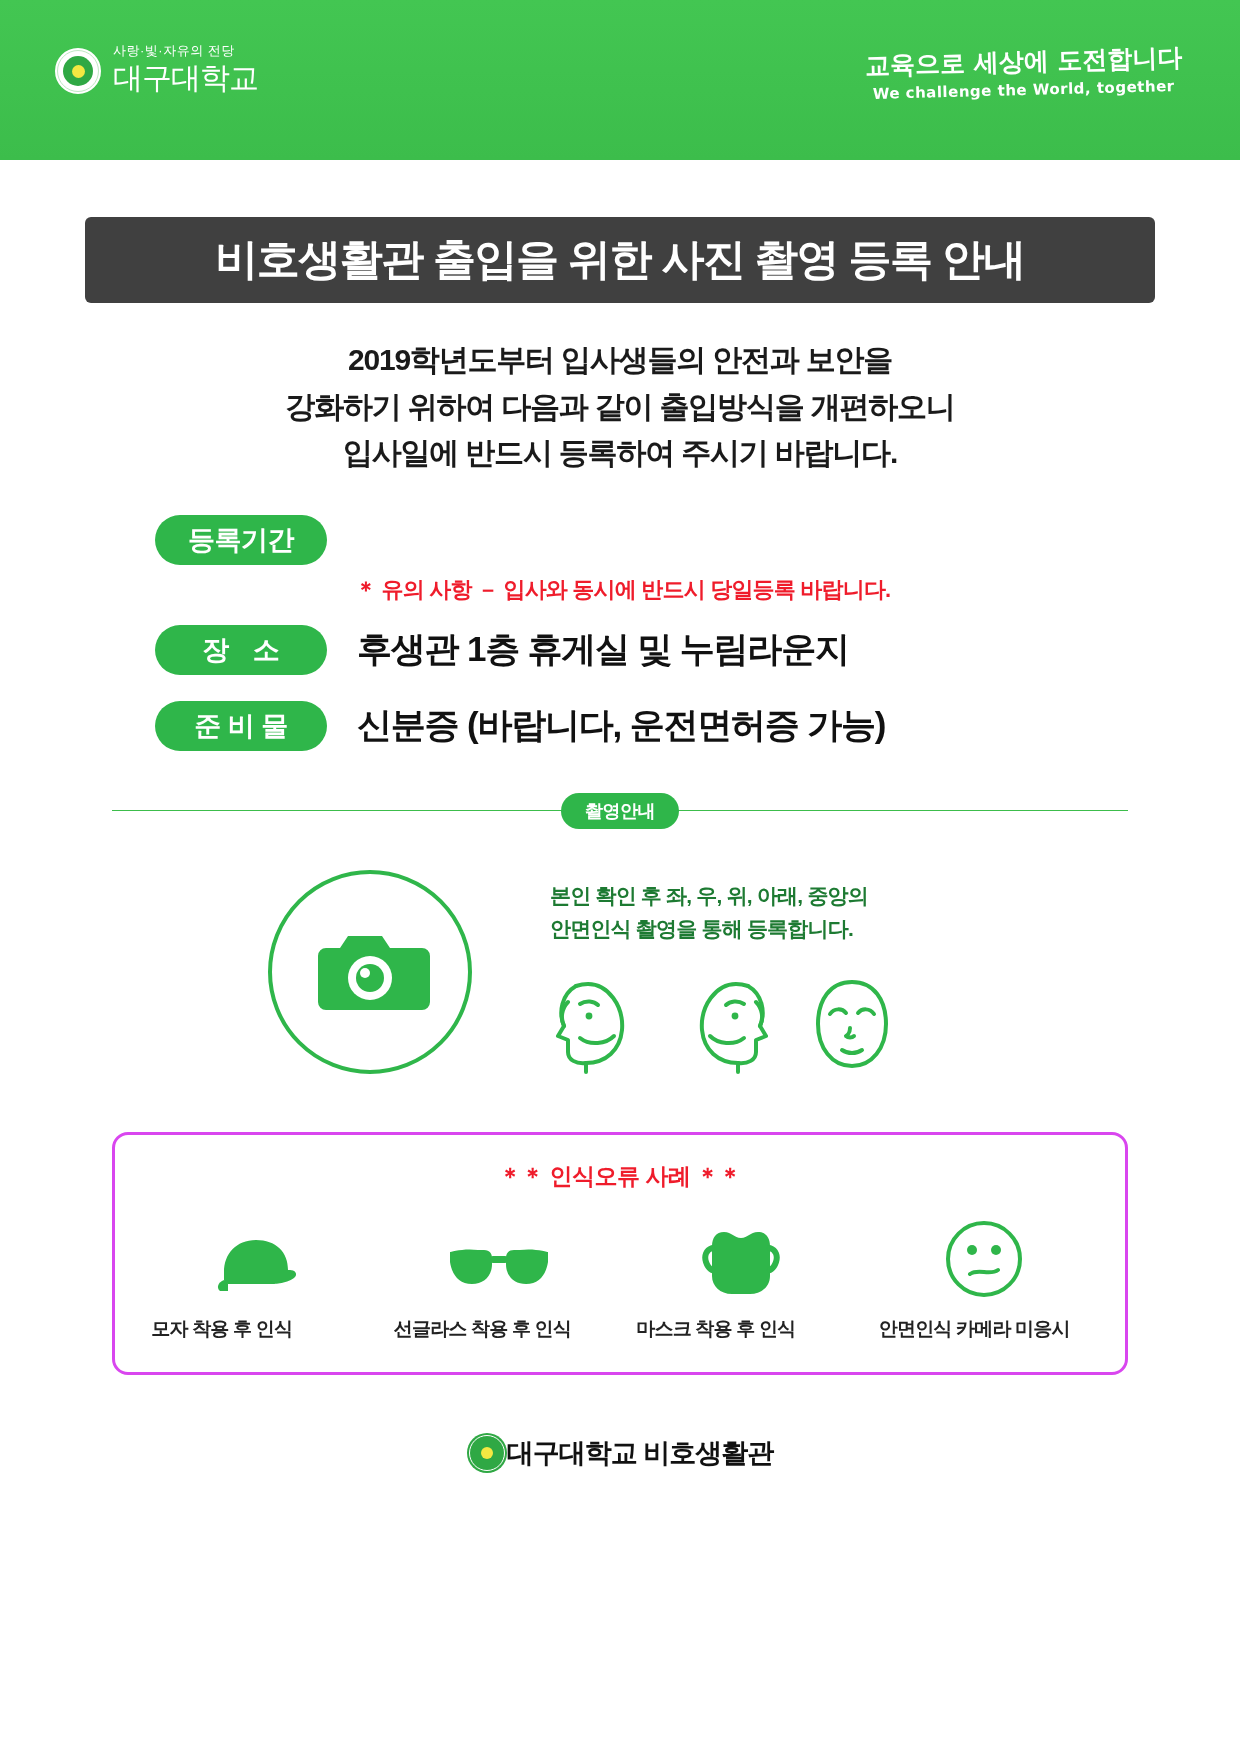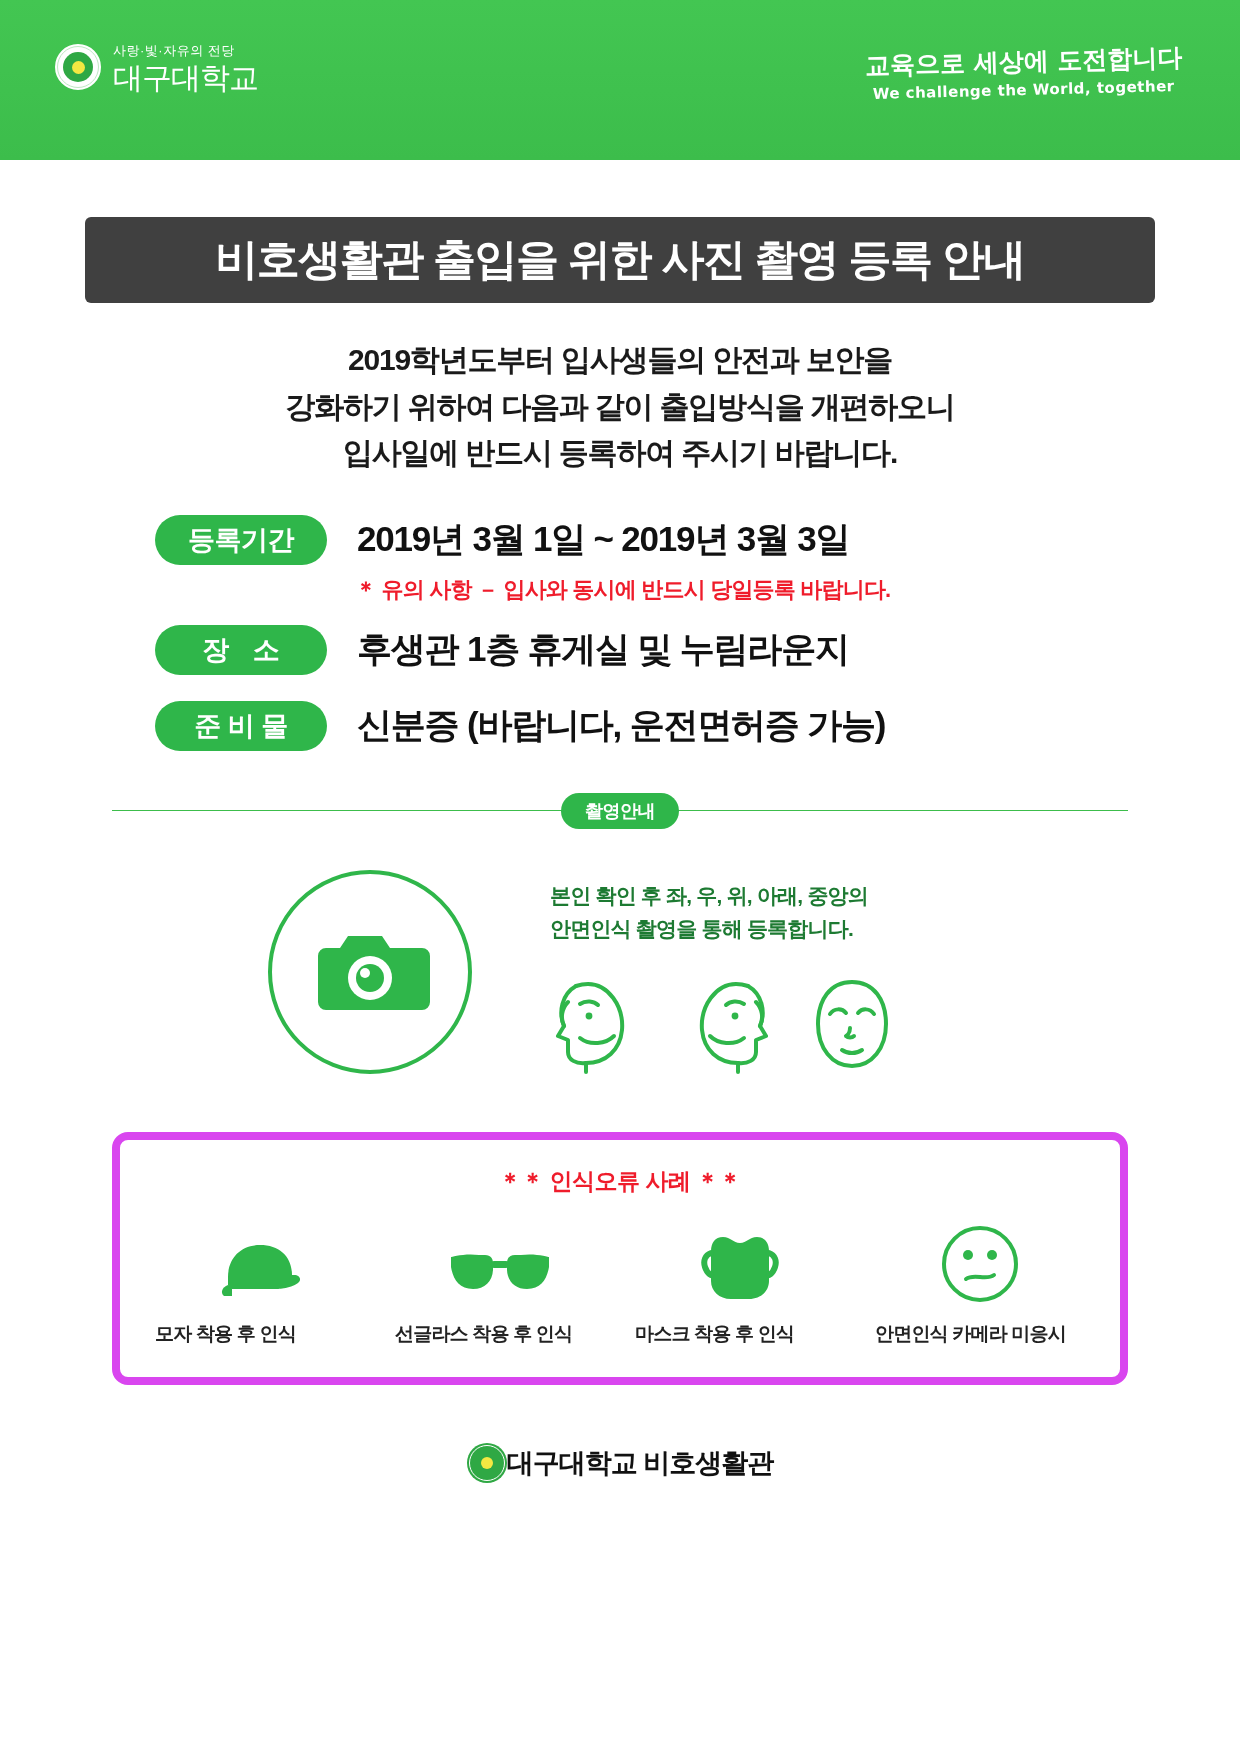--- a/index.html
+++ b/index.html
@@ -20,21 +20,21 @@
     height: 160px;
     background: #3fc44f;
     background: linear-gradient(180deg, #43c652 0%, #3cbd4b 100%);
     position: relative;
   }
   .header-logo {
     position: absolute;
     left: 55px;
     top: 44px;
     display: flex;
-    align-items: flex-start;
+    align-items: flex-end;
     gap: 12px;
   }
   .logo-mark {
     width: 46px;
     height: 46px;
     border-radius: 50%;
     background: #ffffff;
     position: relative;
     display: flex;
     align-items: center;
@@ -234,21 +234,21 @@
   .faces {
     display: flex;
     gap: 32px;
     margin-top: 22px;
     align-items: flex-end;
   }
 
   
   .error-box {
     margin: 52px 112px 0 112px;
-    border: 8px solid #d946ef;
+    border: 3px solid #d946ef;
     border-radius: 16px;
     padding: 26px 20px 30px 20px;
   }
   .error-title {
     text-align: center;
     color: #ef1c2b;
     font-size: 23px;
     font-weight: bold;
     letter-spacing: -0.5px;
   }
@@ -341,21 +341,20 @@
 <div class="intro">
   <div>2019학년도부터 입사생들의 안전과 보안을</div>
   <div>강화하기 위하여 다음과 같이 출입방식을 개편하오니</div>
   <div>입사일에 반드시 등록하여 주시기 바랍니다.</div>
 </div>
 
 <div class="info">
 
   <div class="info-row">
     <div class="pill">등록기간</div>
-    <div class="info-value">2019년 3월 1일 ~ 2019년 3월 3일</div>
   </div>
   <div class="note">＊ 유의 사항  － 입사와 동시에 반드시 당일등록 바랍니다.</div>
 
   <div class="info-row row-gap">
     <div class="pill spaced">장    소</div>
     <div class="info-value">후생관 1층 휴게실 및 누림라운지</div>
   </div>
 
   <div class="info-row">
     <div class="pill">준 비 물</div>

